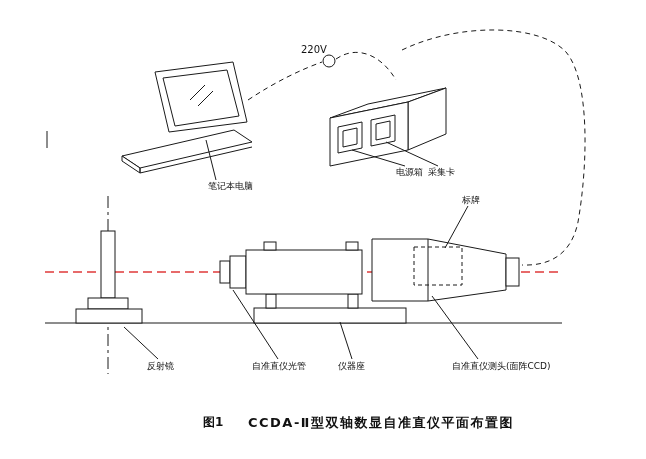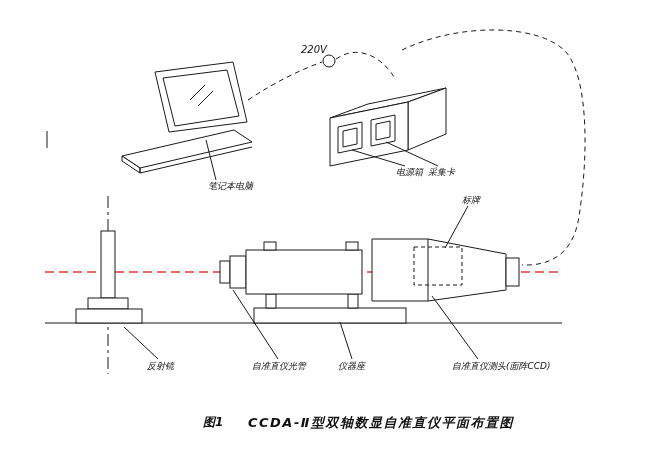--- a/index.html
+++ b/index.html
@@ -2,21 +2,20 @@
 <html><head>
 <meta charset="utf-8">
 <style>
   html,body{margin:0;padding:0;background:#ffffff;}
   .stage{
     position:relative;
     width:646px;height:445px;
     background:#ffffff;
     font-family:"DejaVu Sans","Liberation Sans",sans-serif;
     overflow:hidden;
-    font-style:italic;
   }
   svg{display:block;}
   .ink{stroke:#1a1a1a;fill:none;stroke-width:1;}
   .inkfill{stroke:#1a1a1a;fill:#ffffff;stroke-width:1;}
   .dash{stroke-dasharray:5 4;}
   .lbl{
     font-family:"DejaVu Sans","Liberation Sans",sans-serif;
     font-size:9px;fill:#111;
   }
   .volt{

